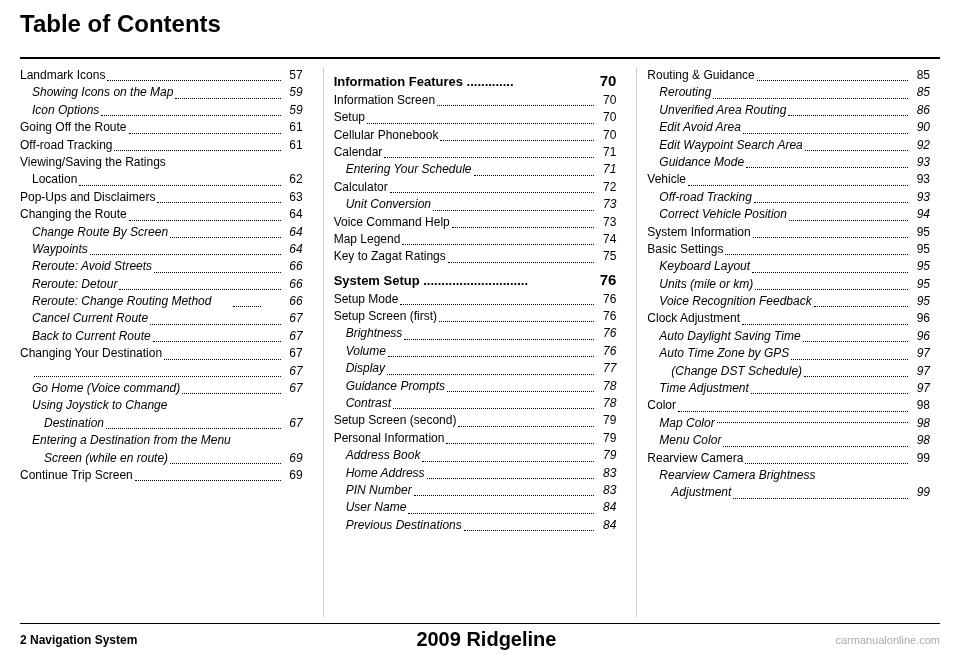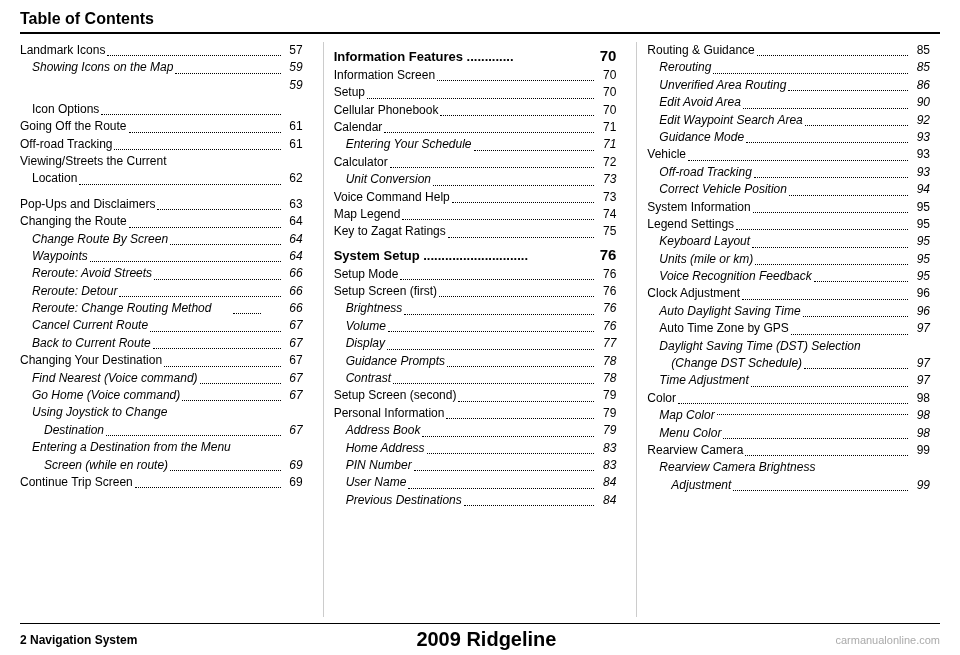--- a/index.html
+++ b/index.html
@@ -13,24 +13,24 @@
     }
     .page {
       width: 960px;
       min-height: 655px;
       background: #fff;
       padding: 10px 20px 0 20px;
       display: flex;
       flex-direction: column;
     }
     .page-title {
-      font-size: 16px;
+      font-size: 24px;
       font-weight: bold;
       border-bottom: 2px solid #000;
-      padding-bottom: 4px;
+      padding-bottom: 19px;
       margin-bottom: 8px;
     }
     .columns {
       display: flex;
       flex: 1;
       gap: 0;
     }
     .col {
       flex: 1;
       padding-right: 10px;
@@ -105,43 +105,43 @@
           <span style="white-space: nowrap;">Landmark Icons</span>
           <span class="dots"></span>
           <span class="page-num">57</span>
         </div>
         <div class="toc-entry list-item" style="padding-left: 12px;">
           <span style="font-style: italic; white-space: nowrap;">Showing Icons on the Map</span>
           <span class="dots"></span>
           <span class="page-num" style="font-style: italic;">59</span>
         </div>
         <div class="toc-entry list-item" style="padding-left: 12px;">
-          <span style="white-space: nowrap; margin-top: 24px;">Icon Options</span>
+          <span style="font-style: italic; white-space: nowrap;">Icon Options</span>
           <span class="dots"></span>
           <span class="page-num" style="font-style: italic;">59</span>
         </div>
         <div class="toc-entry list-item" style="padding-left: 0px;">
           <span style="white-space: nowrap;">Going Off the Route</span>
           <span class="dots"></span>
           <span class="page-num">61</span>
         </div>
         <div class="toc-entry list-item" style="padding-left: 0px;">
           <span style="white-space: nowrap;">Off-road Tracking</span>
           <span class="dots"></span>
           <span class="page-num">61</span>
         </div>
         <div class="toc-entry list-item" style="padding-left: 0px;">
-          <span style="white-space: nowrap;">Viewing/Streets the Current</span>
+          <span style="white-space: nowrap;">Viewing/Saving the Ratings</span>
         </div>
         <div class="toc-entry list-item" style="padding-left: 12px;">
           <span style="white-space: nowrap;">Location</span>
           <span class="dots"></span>
           <span class="page-num">62</span>
         </div>
-        <div class="toc-entry list-item" style="padding-left: 0px; margin-top: 8px;">
+        <div class="toc-entry list-item" style="padding-left: 0px;">
           <span style="white-space: nowrap;">Pop-Ups and Disclaimers</span>
           <span class="dots"></span>
           <span class="page-num">63</span>
         </div>
         <div class="toc-entry list-item" style="padding-left: 0px;">
           <span style="white-space: nowrap;">Changing the Route</span>
           <span class="dots"></span>
           <span class="page-num">64</span>
         </div>
         <div class="toc-entry list-item" style="padding-left: 12px;">
@@ -178,21 +178,20 @@
           <span style="font-style: italic; white-space: nowrap;">Back to Current Route</span>
           <span class="dots"></span>
           <span class="page-num" style="font-style: italic;">67</span>
         </div>
         <div class="toc-entry list-item" style="padding-left: 0px;">
           <span style="white-space: nowrap;">Changing Your Destination</span>
           <span class="dots"></span>
           <span class="page-num">67</span>
         </div>
         <div class="toc-entry list-item" style="padding-left: 12px;">
-          <span style="font-style: italic; white-space: nowrap;">Find Nearest (Voice command)</span>
           <span class="dots"></span>
           <span class="page-num" style="font-style: italic;">67</span>
         </div>
         <div class="toc-entry list-item" style="padding-left: 12px;">
           <span style="font-style: italic; white-space: nowrap;">Go Home (Voice command)</span>
           <span class="dots"></span>
           <span class="page-num" style="font-style: italic;">67</span>
         </div>
         <div class="toc-entry list-item" style="padding-left: 12px;">
           <span style="font-style: italic; white-space: nowrap;">Using Joystick to Change</span>
@@ -397,21 +396,21 @@
           <span style="font-style: italic; white-space: nowrap;">Correct Vehicle Position</span>
           <span class="dots"></span>
           <span class="page-num" style="font-style: italic;">94</span>
         </div>
         <div class="toc-entry list-item" style="padding-left: 0px;">
           <span style="white-space: nowrap;">System Information</span>
           <span class="dots"></span>
           <span class="page-num">95</span>
         </div>
         <div class="toc-entry list-item" style="padding-left: 0px;">
-          <span style="white-space: nowrap;">Legend Settings</span>
+          <span style="white-space: nowrap;">Basic Settings</span>
           <span class="dots"></span>
           <span class="page-num">95</span>
         </div>
         <div class="toc-entry list-item" style="padding-left: 12px;">
           <span style="font-style: italic; white-space: nowrap;">Keyboard Layout</span>
           <span class="dots"></span>
           <span class="page-num" style="font-style: italic;">95</span>
         </div>
         <div class="toc-entry list-item" style="padding-left: 12px;">
           <span style="font-style: italic; white-space: nowrap;">Units (mile or km)</span>
@@ -427,26 +426,23 @@
           <span style="white-space: nowrap;">Clock Adjustment</span>
           <span class="dots"></span>
           <span class="page-num">96</span>
         </div>
         <div class="toc-entry list-item" style="padding-left: 12px;">
           <span style="font-style: italic; white-space: nowrap;">Auto Daylight Saving Time</span>
           <span class="dots"></span>
           <span class="page-num" style="font-style: italic;">96</span>
         </div>
         <div class="toc-entry list-item" style="padding-left: 12px;">
-          <span style="white-space: nowrap;">Auto Time Zone by GPS</span>
+          <span style="font-style: italic; white-space: nowrap;">Auto Time Zone by GPS</span>
           <span class="dots"></span>
           <span class="page-num" style="font-style: italic;">97</span>
-        </div>
-        <div class="toc-entry list-item" style="padding-left: 12px;">
-          <span style="font-style: italic; white-space: nowrap;">Daylight Saving Time (DST) Selection</span>
         </div>
         <div class="toc-entry list-item" style="padding-left: 24px;">
           <span style="font-style: italic; white-space: nowrap;">(Change DST Schedule)</span>
           <span class="dots"></span>
           <span class="page-num" style="font-style: italic;">97</span>
         </div>
         <div class="toc-entry list-item" style="padding-left: 12px;">
           <span style="font-style: italic; white-space: nowrap;">Time Adjustment</span>
           <span class="dots"></span>
           <span class="page-num" style="font-style: italic;">97</span>

